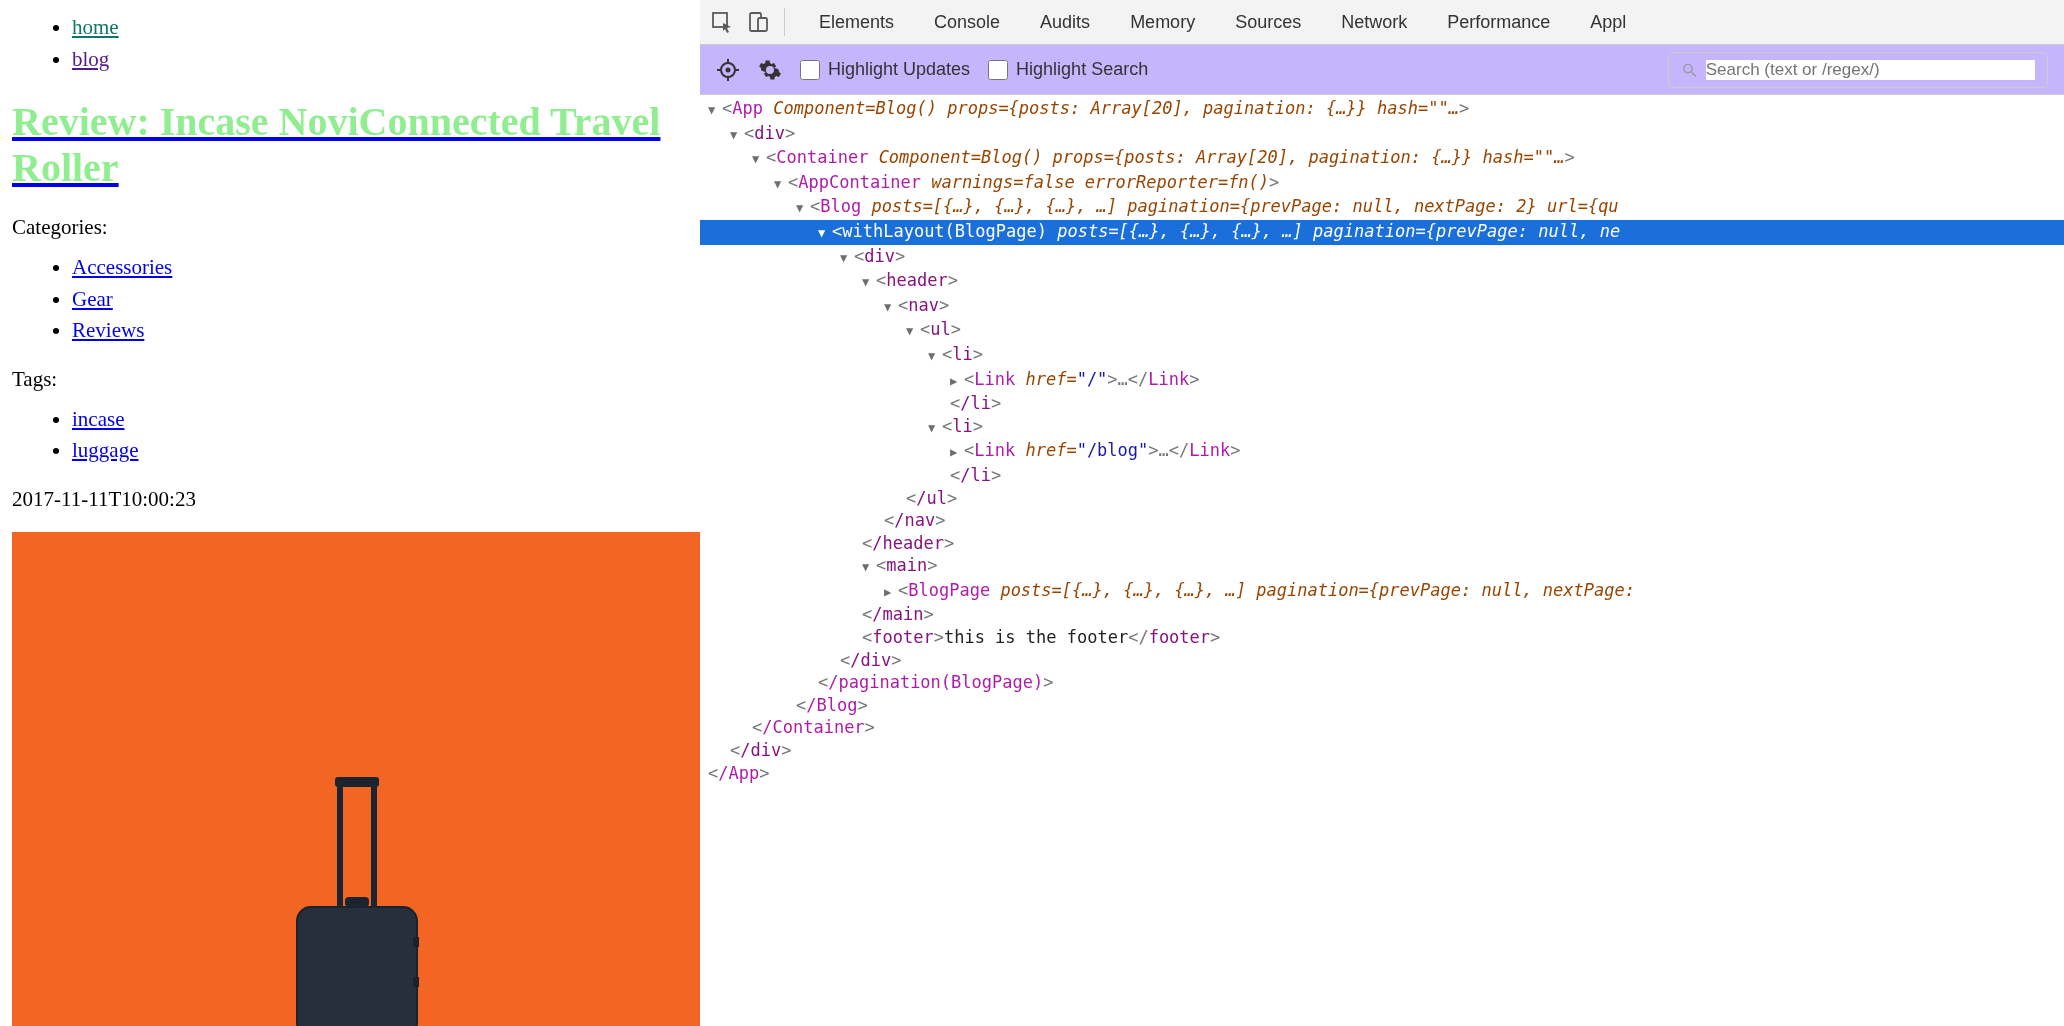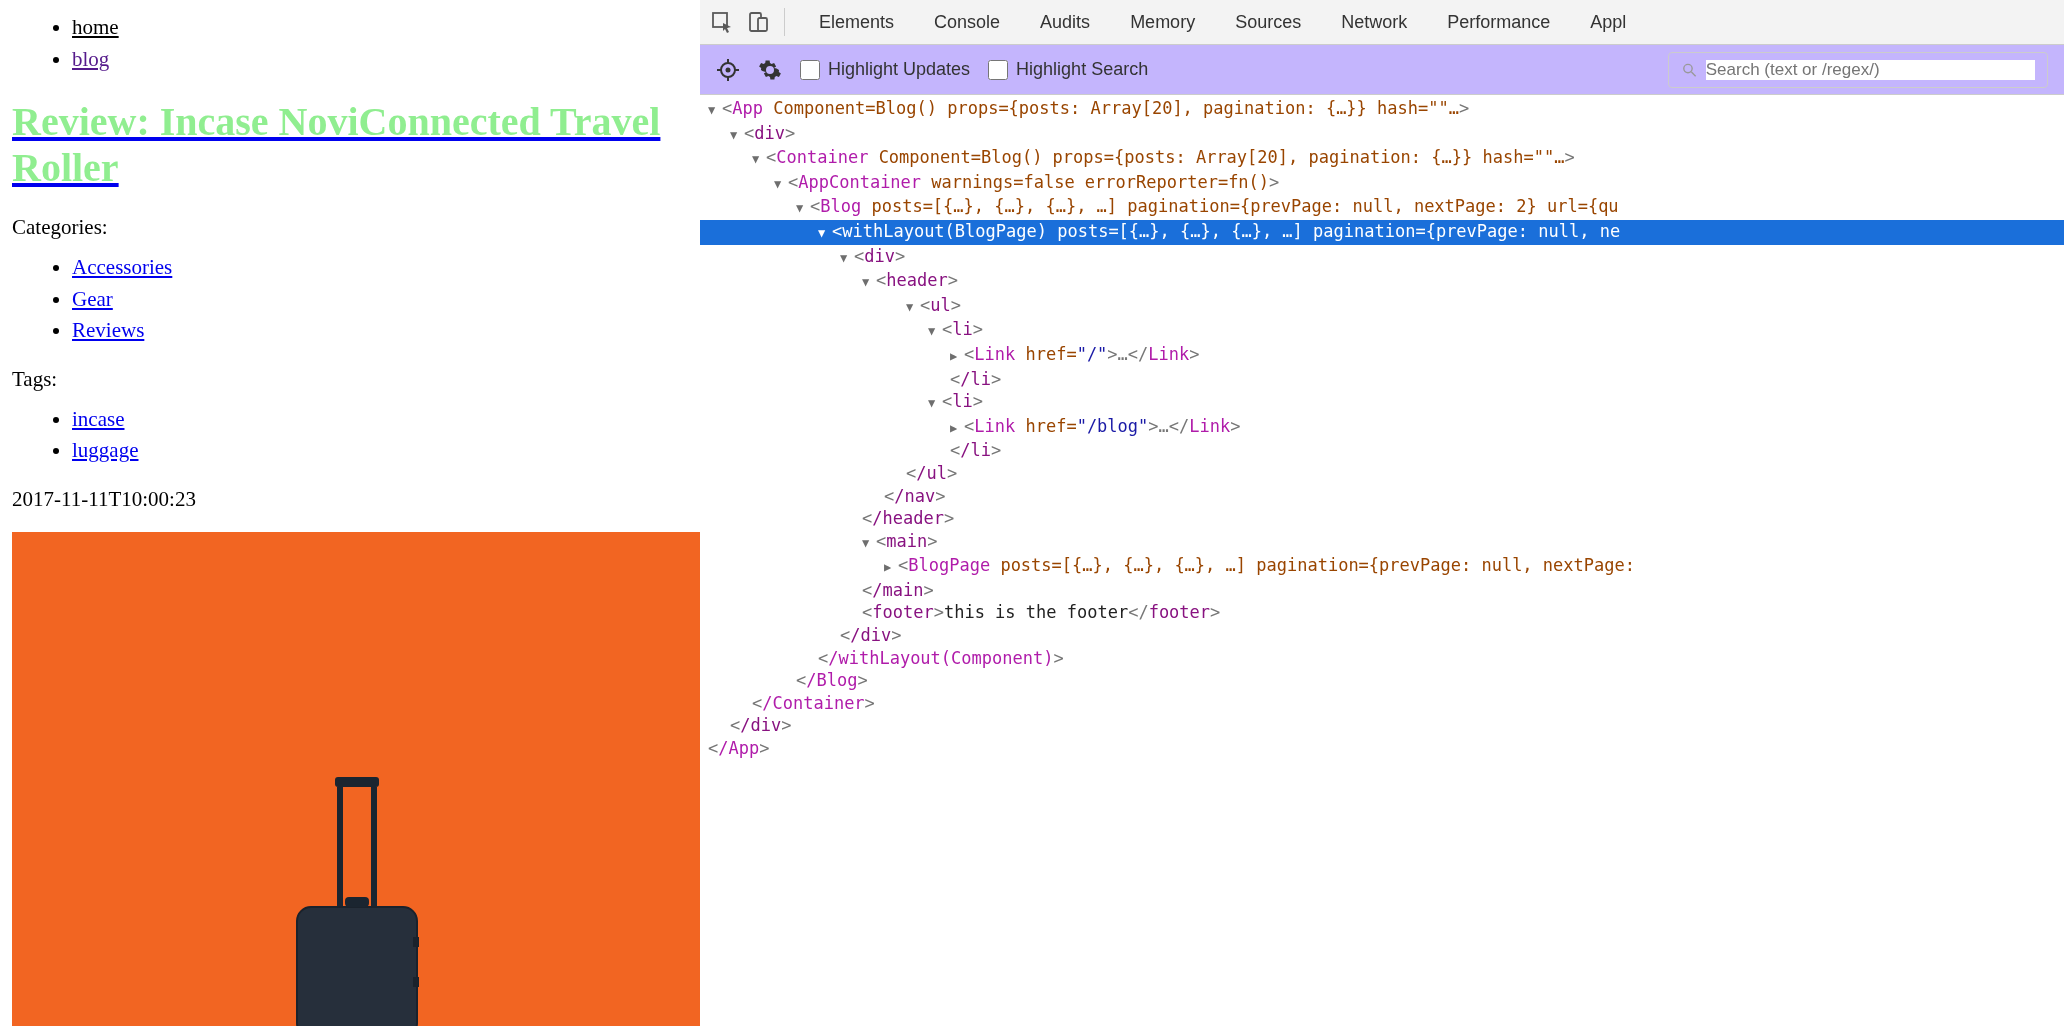--- a/index.html
+++ b/index.html
@@ -26,21 +26,21 @@
 
 .tree { flex:1; background:#fff; padding:2px 0; font-family:Menlo,Consolas,monospace; font-size:17px; line-height:22.6px; overflow:hidden; white-space:nowrap; color:#333; }
 .row { padding-left:8px; }
 .row .arrow { display:inline-block; width:14px; color:#6e6e6e; font-size:12px; }
 .row.selected { background:#1a6fda; color:#fff; }
 .row.selected * { color:#fff !important; }
 
 .c-punct { color:#777; }
 .c-comp { color:#b01caa; } 
 .c-tag { color:#881280; }
-.c-attr { color:#994500; }    
+.c-attr { color:#994500;font-style:italic; }    
 .c-href { color:#1a1aa6; }
 .c-text { color:#222; }
 .c-grey { color:#777; }
 
 .ind0 { padding-left:8px; }
 .ind1 { padding-left:30px; }
 .ind2 { padding-left:52px; }
 .ind3 { padding-left:74px; }
 .ind4 { padding-left:96px; }
 .ind5 { padding-left:118px; }
@@ -54,21 +54,21 @@
 
 
 .hero { width:690px; height:505px; background:#f26522; display:flex; justify-content:center; align-items:flex-end; }
 .luggage-svg { width:200px; height:260px; }
 </style>
 </head>
 <body>
 
 <div class="page-left">
   <ul class="navlist">
-    <li><a href="#" style="color:#000000">home</a></li>
+    <li><a href="#" style="color:#0f766e">home</a></li>
     <li><a href="#" style="color:#551a8b">blog</a></li>
   </ul>
 
   <h2 class="article-title">
     <a href="#">Review: Incase NoviConnected Travel Roller</a>
   </h2>
 
   <div class="label-row">Categories:</div>
   <ul class="catlist">
     <li><a href="#">Accessories</a></li>
@@ -155,35 +155,36 @@
 
   <div class="tree">
     <div class="row ind0"><span class="arrow">▼</span><span class="c-punct">&lt;</span><span class="c-comp">App</span> <span class="c-attr">Component=Blog() props={posts: Array[20], pagination: {…}} hash=""…</span><span class="c-punct">&gt;</span></div>
     <div class="row ind1"><span class="arrow">▼</span><span class="c-punct">&lt;</span><span class="c-tag">div</span><span class="c-punct">&gt;</span></div>
     <div class="row ind2"><span class="arrow">▼</span><span class="c-punct">&lt;</span><span class="c-comp">Container</span> <span class="c-attr">Component=Blog() props={posts: Array[20], pagination: {…}} hash=""…</span><span class="c-punct">&gt;</span></div>
     <div class="row ind3"><span class="arrow">▼</span><span class="c-punct">&lt;</span><span class="c-comp">AppContainer</span> <span class="c-attr">warnings=false errorReporter=fn()</span><span class="c-punct">&gt;</span></div>
     <div class="row ind4"><span class="arrow">▼</span><span class="c-punct">&lt;</span><span class="c-comp">Blog</span> <span class="c-attr">posts=[{…}, {…}, {…}, …] pagination={prevPage: null, nextPage: 2} url={qu</span></div>
     <div class="row ind5 selected"><span class="arrow">▼</span><span class="c-punct">&lt;</span><span class="c-comp">withLayout(BlogPage)</span> <span class="c-attr">posts=[{…}, {…}, {…}, …] pagination={prevPage: null, ne</span></div>
     <div class="row ind6"><span class="arrow">▼</span><span class="c-punct">&lt;</span><span class="c-tag">div</span><span class="c-punct">&gt;</span></div>
     <div class="row ind7"><span class="arrow">▼</span><span class="c-punct">&lt;</span><span class="c-tag">header</span><span class="c-punct">&gt;</span></div>
+    <div class="row ind8"><span class="arrow">▼</span><span class="c-punct">&lt;</span><span class="c-tag">nav</span><span class="c-punct">&gt;</span></div>
     <div class="row ind9"><span class="arrow">▼</span><span class="c-punct">&lt;</span><span class="c-tag">ul</span><span class="c-punct">&gt;</span></div>
     <div class="row ind10"><span class="arrow">▼</span><span class="c-punct">&lt;</span><span class="c-tag">li</span><span class="c-punct">&gt;</span></div>
     <div class="row" style="padding-left:250px"><span class="arrow">▶</span><span class="c-punct">&lt;</span><span class="c-comp">Link</span> <span class="c-attr">href=</span><span class="c-href">"/"</span><span class="c-punct">&gt;</span><span class="c-grey">…</span><span class="c-punct">&lt;/</span><span class="c-comp">Link</span><span class="c-punct">&gt;</span></div>
     <div class="row" style="padding-left:250px"><span class="c-punct">&lt;</span><span class="c-tag">/li</span><span class="c-punct">&gt;</span></div>
     <div class="row ind10"><span class="arrow">▼</span><span class="c-punct">&lt;</span><span class="c-tag">li</span><span class="c-punct">&gt;</span></div>
     <div class="row" style="padding-left:250px"><span class="arrow">▶</span><span class="c-punct">&lt;</span><span class="c-comp">Link</span> <span class="c-attr">href=</span><span class="c-href">"/blog"</span><span class="c-punct">&gt;</span><span class="c-grey">…</span><span class="c-punct">&lt;/</span><span class="c-comp">Link</span><span class="c-punct">&gt;</span></div>
     <div class="row" style="padding-left:250px"><span class="c-punct">&lt;</span><span class="c-tag">/li</span><span class="c-punct">&gt;</span></div>
     <div class="row ind9"><span class="c-punct">&lt;</span><span class="c-tag">/ul</span><span class="c-punct">&gt;</span></div>
     <div class="row ind8"><span class="c-punct">&lt;</span><span class="c-tag">/nav</span><span class="c-punct">&gt;</span></div>
     <div class="row ind7"><span class="c-punct">&lt;</span><span class="c-tag">/header</span><span class="c-punct">&gt;</span></div>
     <div class="row ind7"><span class="arrow">▼</span><span class="c-punct">&lt;</span><span class="c-tag">main</span><span class="c-punct">&gt;</span></div>
     <div class="row ind8"><span class="arrow">▶</span><span class="c-punct">&lt;</span><span class="c-comp">BlogPage</span> <span class="c-attr">posts=[{…}, {…}, {…}, …] pagination={prevPage: null, nextPage: </span></div>
     <div class="row ind7"><span class="c-punct">&lt;</span><span class="c-tag">/main</span><span class="c-punct">&gt;</span></div>
     <div class="row ind7"><span class="c-punct">&lt;</span><span class="c-tag">footer</span><span class="c-punct">&gt;</span><span class="c-text">this is the footer</span><span class="c-punct">&lt;/</span><span class="c-tag">footer</span><span class="c-punct">&gt;</span></div>
     <div class="row ind6"><span class="c-punct">&lt;</span><span class="c-tag">/div</span><span class="c-punct">&gt;</span></div>
-    <div class="row ind5"><span class="c-punct">&lt;</span><span class="c-comp">/withLayout(Component)</span><span class="c-punct">&gt;</span></div>
+    <div class="row ind5"><span class="c-punct">&lt;</span><span class="c-comp">/pagination(BlogPage)</span><span class="c-punct">&gt;</span></div>
     <div class="row ind4"><span class="c-punct">&lt;</span><span class="c-comp">/Blog</span><span class="c-punct">&gt;</span></div>
     <div class="row ind2"><span class="c-punct">&lt;</span><span class="c-comp">/Container</span><span class="c-punct">&gt;</span></div>
     <div class="row ind1"><span class="c-punct">&lt;</span><span class="c-tag">/div</span><span class="c-punct">&gt;</span></div>
     <div class="row ind0"><span class="c-punct">&lt;</span><span class="c-comp">/App</span><span class="c-punct">&gt;</span></div>
   </div>
 
 </div>
 
 </body></html>

